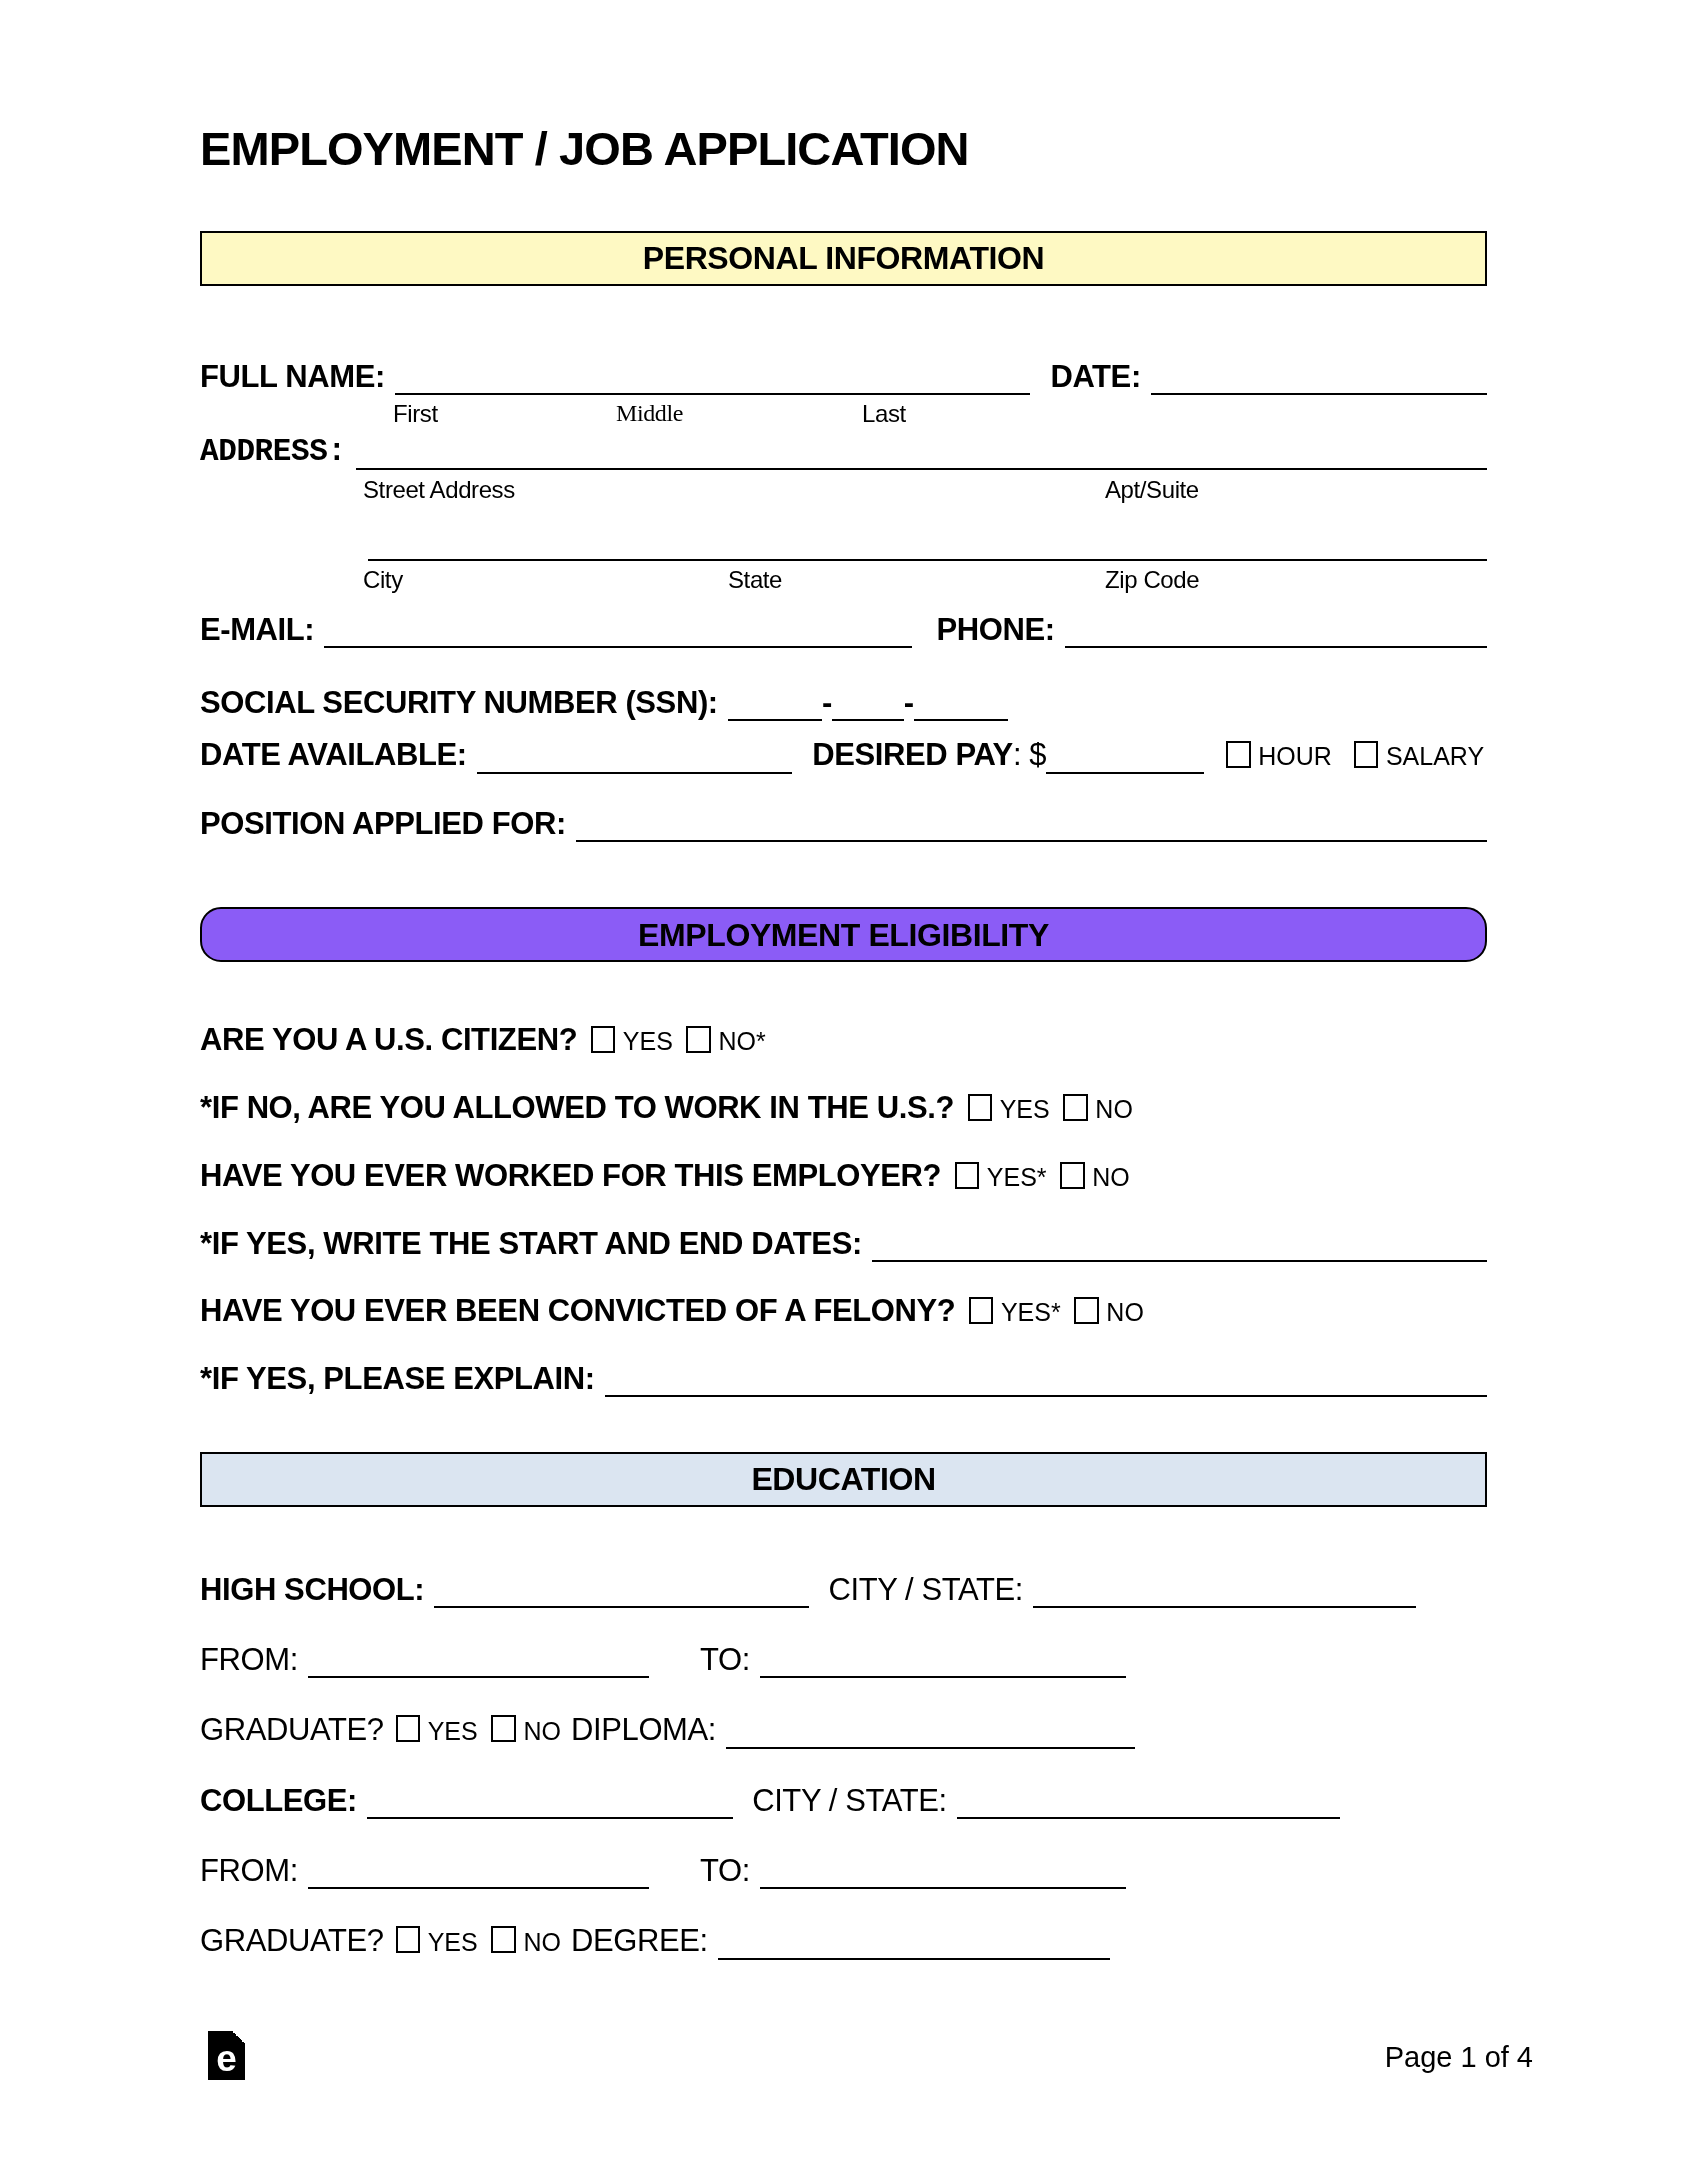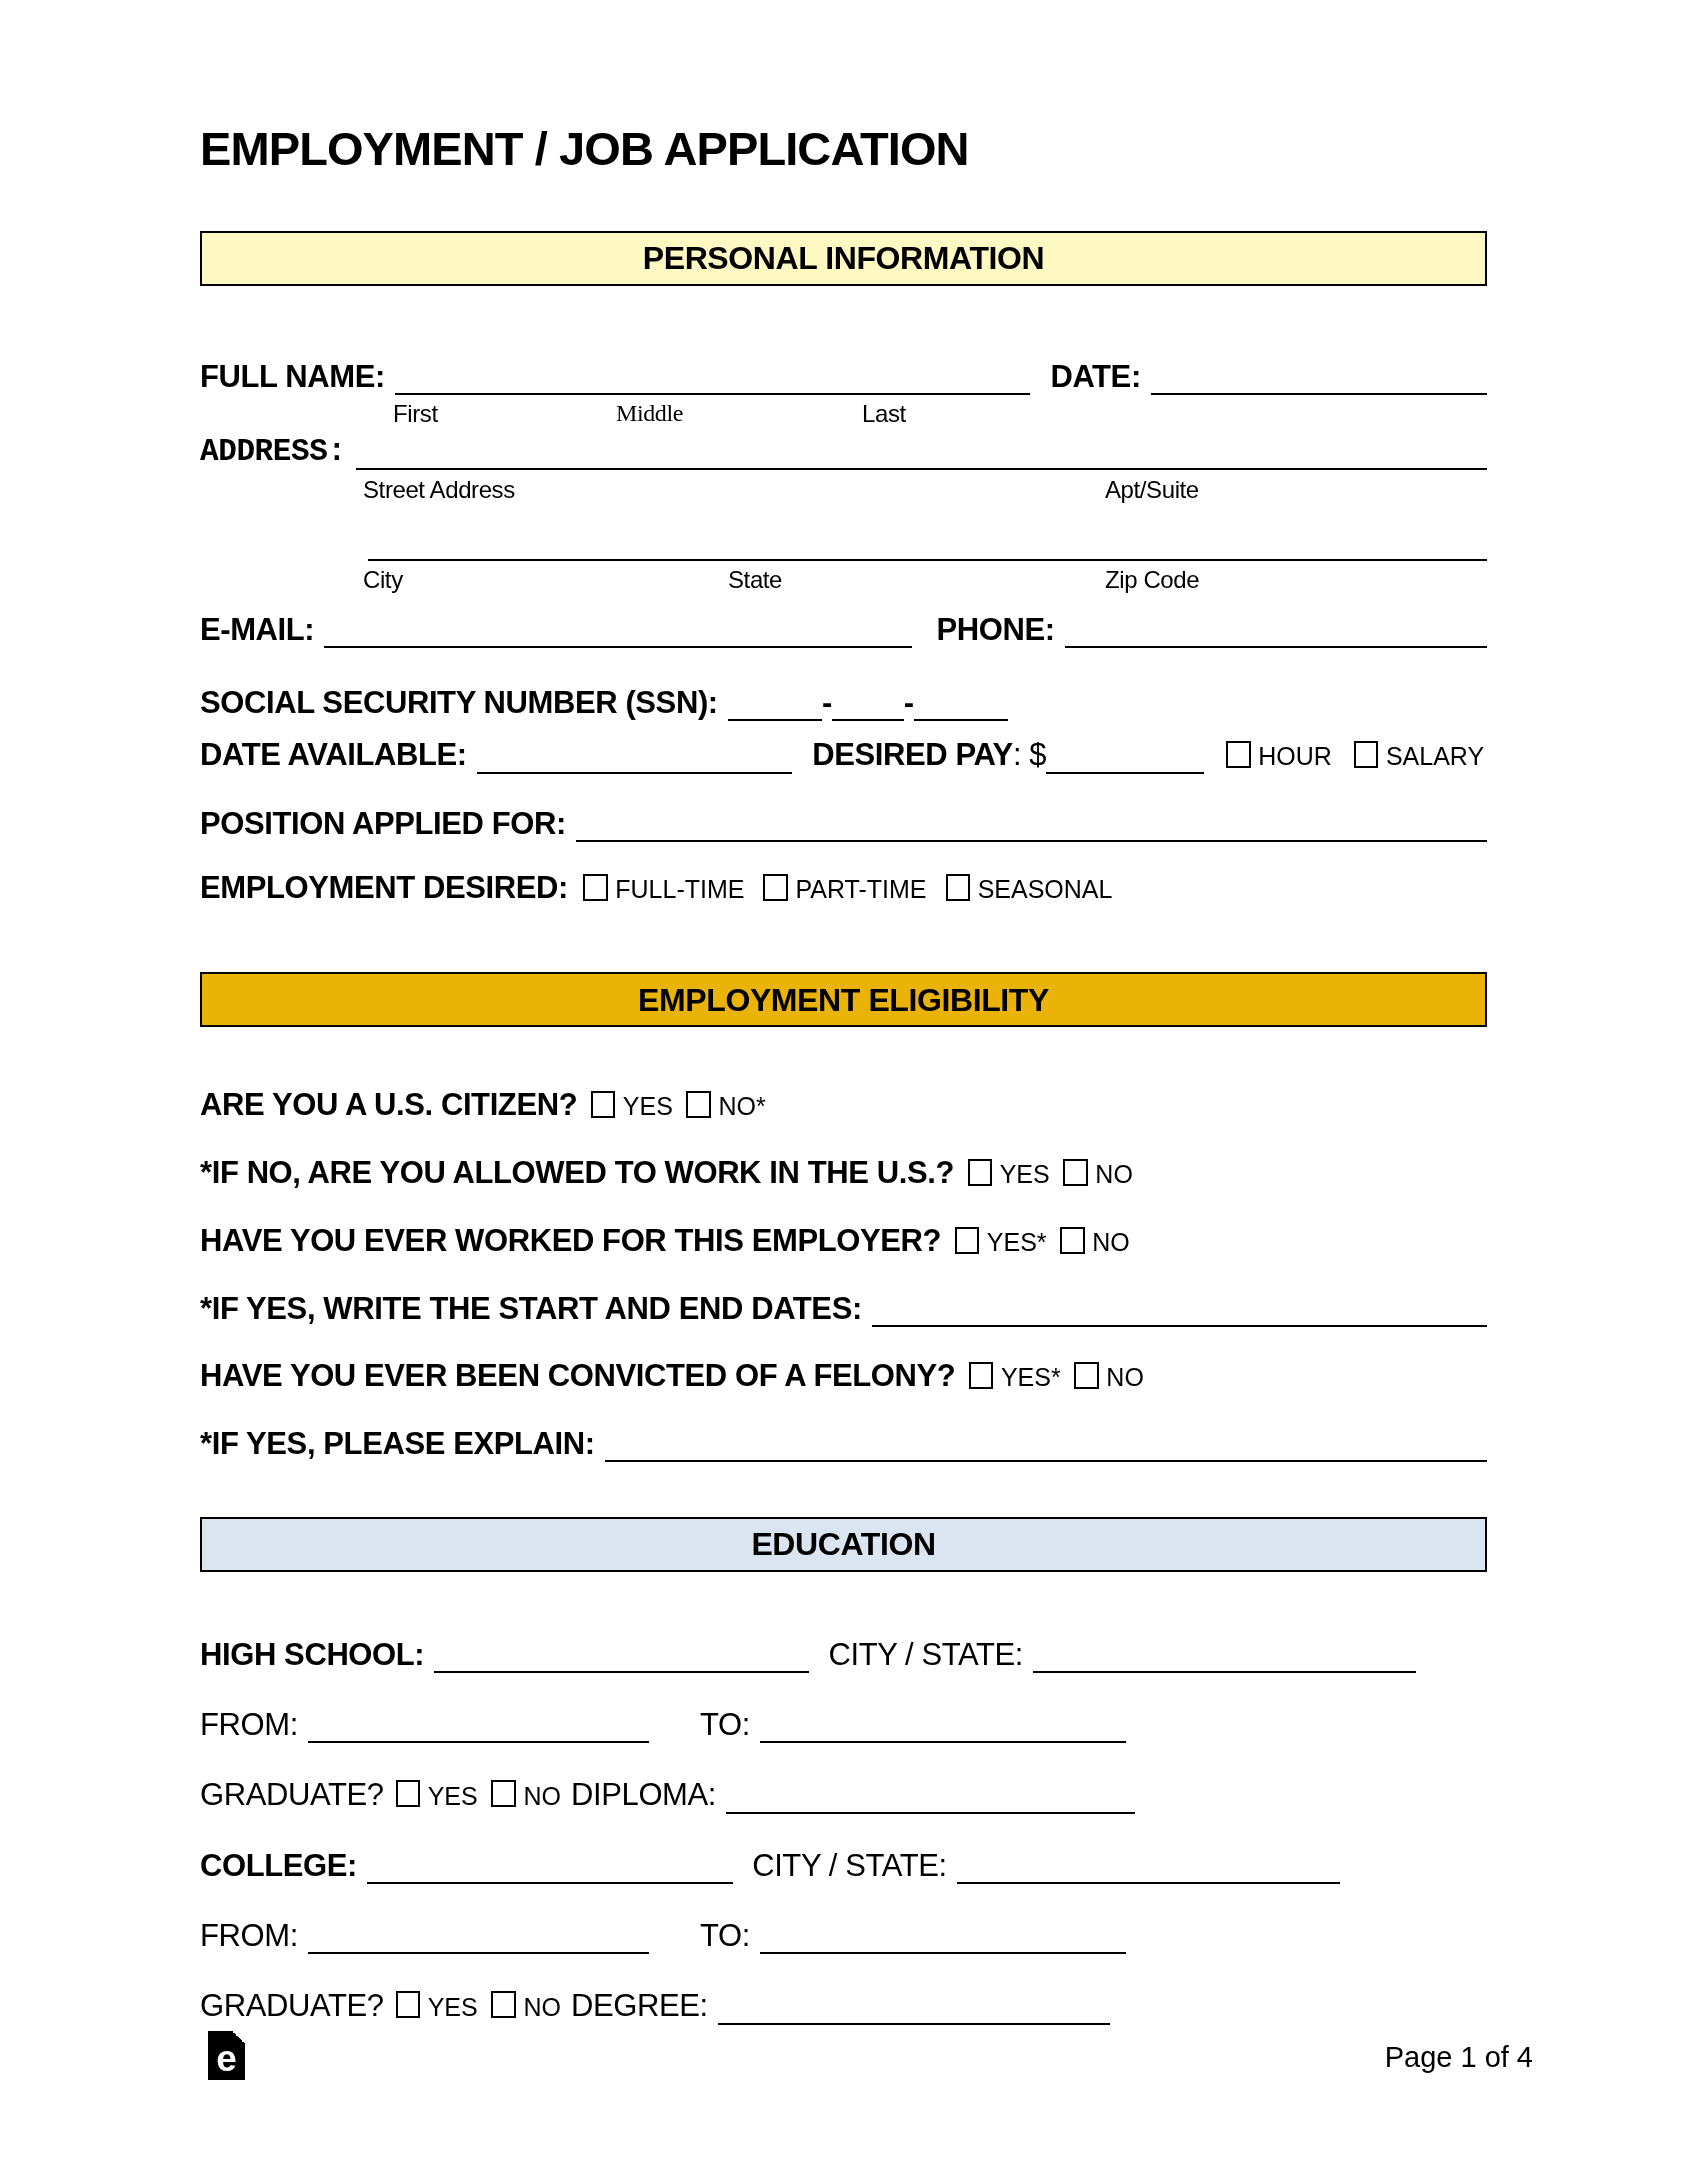--- a/index.html
+++ b/index.html
@@ -136,28 +136,22 @@
       <span class="blank" style="width:158px;"></span>
       <span class="cbwrap"><span class="cb"></span><span class="opt">HOUR</span></span>
       <span class="cbwrap"><span class="cb"></span><span class="opt">SALARY</span></span>
     </div>
 
     <div class="row" style="margin-top:32px;">
       <span class="lbl">POSITION APPLIED FOR:</span>
       <span class="blank grow gap12"></span>
     </div>
 
-    <div class="row" style="margin-top:28px;">
-      <span class="lbl">EMPLOYMENT DESIRED:</span>
-      <span class="cbwrap" style="margin-left:15.3px;"><span class="cb"></span><span class="opt">FULL-TIME</span></span>
-      <span class="cbwrap" style="margin-left:19px;"><span class="cb"></span><span class="opt">PART-TIME</span></span>
-      <span class="cbwrap" style="margin-left:19px;"><span class="cb"></span><span class="opt">SEASONAL</span></span>
-    </div>
-
-    <div class="section-header" style="margin-top: 65px; background: #eab308;">
+
+    <div class="section-header" style="margin-top: 65px; background: #8b5cf6; border-radius: 21px;">
       <span>EMPLOYMENT ELIGIBILITY</span>
     </div>
 
     <div class="row" style="margin-top:60px;margin-bottom:31px;">
       <span class="lbl">ARE YOU A U.S. CITIZEN?</span>
       <span class="cbwrap" style="margin-left:13.6px;"><span class="cb"></span><span class="opt">YES</span></span>
       <span class="cbwrap" style="margin-left:13.6px;"><span class="cb"></span><span class="opt">NO*</span></span>
     </div>
 
     <div class="row" style="margin-bottom:31px;">

